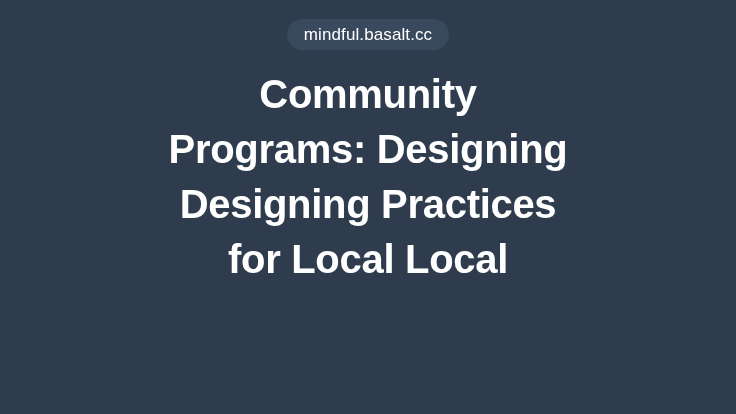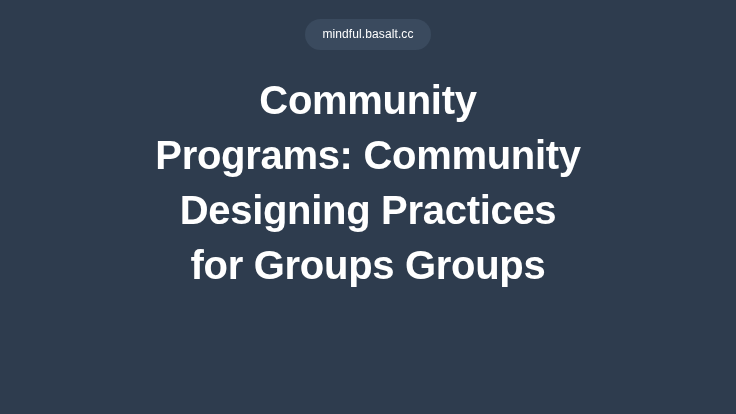--- a/index.html
+++ b/index.html
@@ -28,34 +28,34 @@
   }
   .site-badge {
     display: inline-flex;
     align-items: center;
     justify-content: center;
     height: 31px;
     padding: 0 17px;
     border-radius: 999px;
     background: #3a4a5e;
     color: #ffffff;
-    font-size: 12px;
+    font-size: 17px;
     line-height: 31px;
     letter-spacing: 0.1px;
     white-space: nowrap;
     font-weight: 400;
     flex: 0 0 auto;
   }
   .title-block {
     margin-top: 17px;
     width: 470px;
     text-align: center;
   }
   .og-title {
-    margin: 6px;
+    margin: 0;
     color: #ffffff;
     font-size: 40px;
     line-height: 55px;
     font-weight: 700;
     letter-spacing: -0.3px;
     text-align: center;
     word-wrap: break-word;
   }
   .og-title .tline {
     display: block;
@@ -67,19 +67,19 @@
 
 <div class="og-card">
 
   <div class="site-badge">
     <span>mindful.basalt.cc</span>
   </div>
 
   <div class="title-block">
     <h1 class="og-title">
       <span class="tline">Community</span>
-      <span class="tline">Programs: Community</span>
+      <span class="tline">Programs: Designing</span>
       <span class="tline">Designing Practices</span>
-      <span class="tline">for Groups Groups</span>
+      <span class="tline">for Local Local</span>
     </h1>
   </div>
 
 </div>
 
 </body></html>

